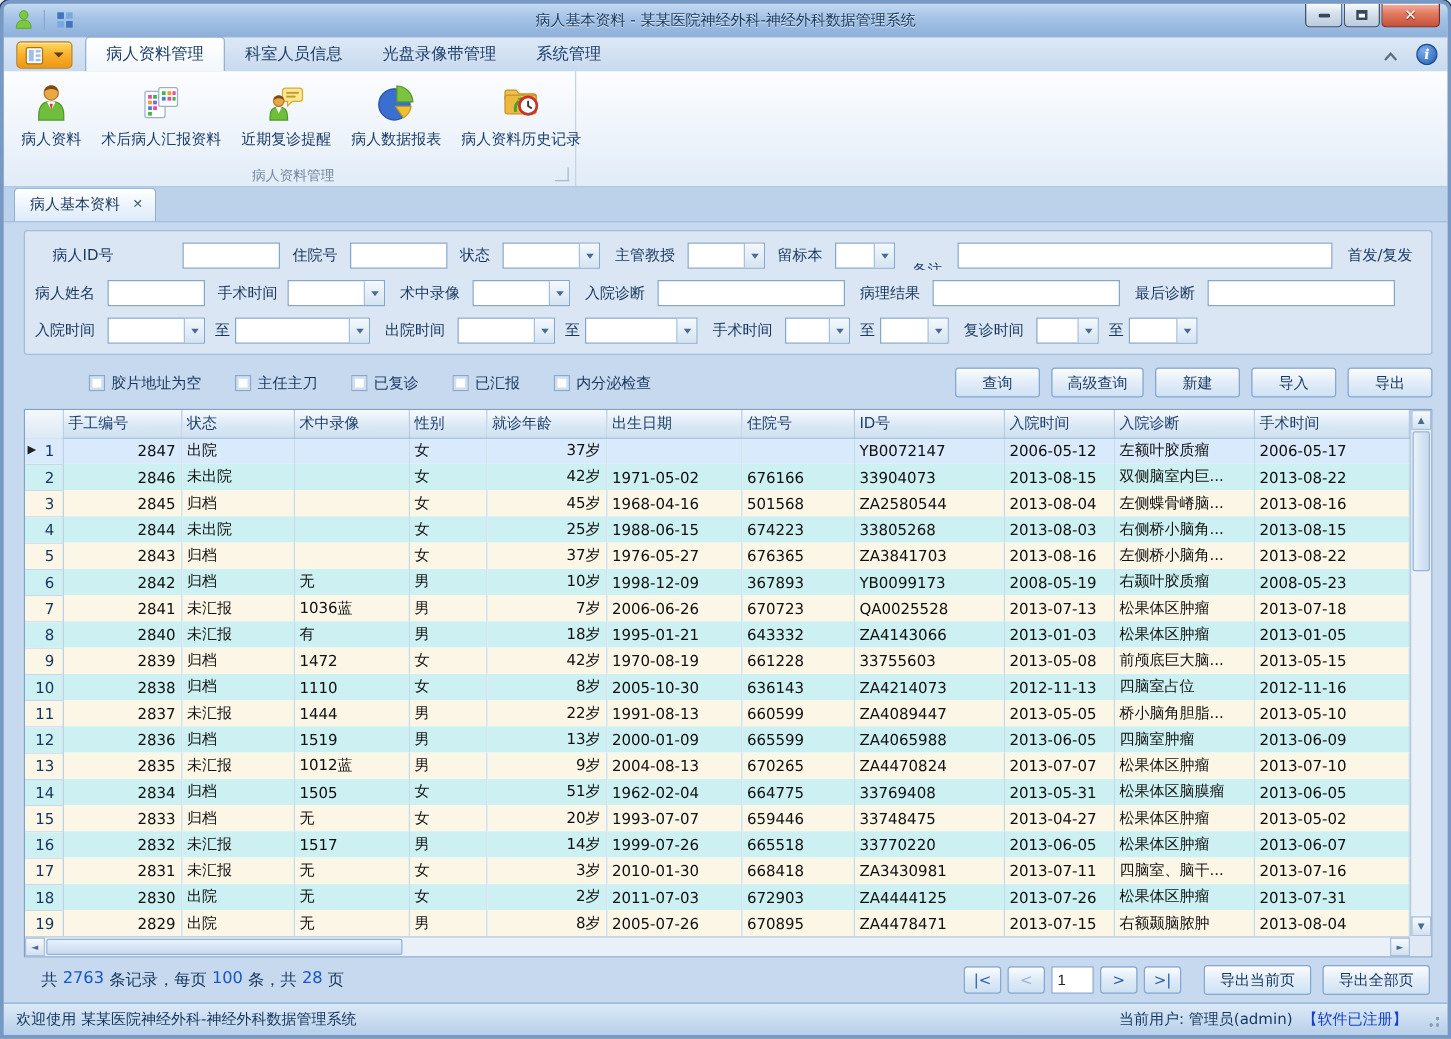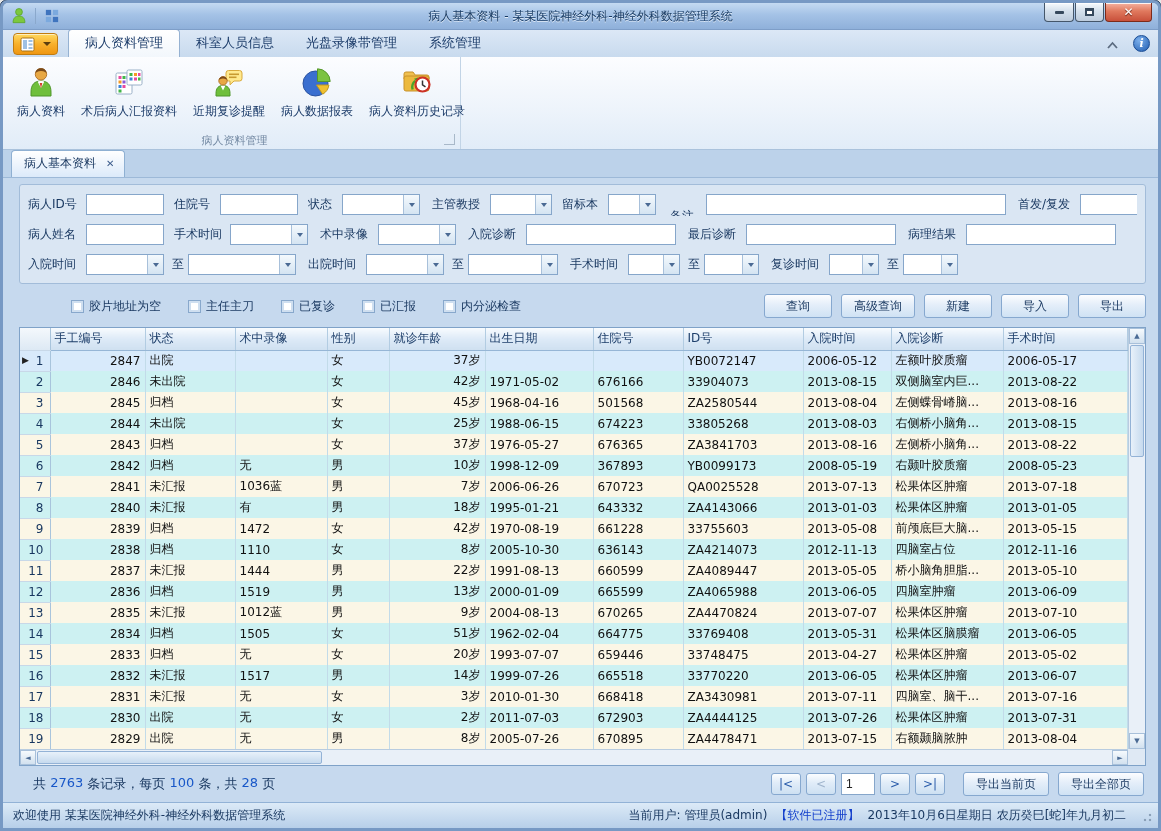--- a/index.html
+++ b/index.html
@@ -282,21 +282,21 @@
   <div class="doctabs">
     <div class="doctab">
       <span>病人基本资料</span>
       <span class="tclose">✕</span>
     </div>
   </div>
 
   <div class="content">
     <div class="search-panel" id="searchPanel">
         <div class="srow">
-          <div class="fld" style="margin-left: 0px;">
+          <div class="fld" style="margin-left: 14px; gap: 46px;">
             <span class="flabel" style="width: 58px;">病人ID号</span>
             <input class="tinput" style="width: 78px;">
           </div>
           <div class="fld" style="margin-left: 10px;">
             <span class="flabel" style="width: 46px;">住院号</span>
             <input class="tinput" style="width: 78px;">
           </div>
           <div class="fld" style="margin-left: 10px;">
             <span class="flabel" style="width: 34px;">状态</span>
             <div class="combo" style="width: 78px;">
@@ -346,25 +346,25 @@
             <div class="combo" style="width: 78px;">
               <span class="cfill"></span>
               <span class="carrow"></span>
             </div>
           </div>
           <div class="fld" style="margin-left: 12px;">
             <span class="flabel" style="width: 58px;">入院诊断</span>
             <input class="tinput" style="width: 150px;">
           </div>
           <div class="fld" style="margin-left: 12px;">
+            <span class="flabel" style="width: 58px;">病理结果</span>
+            <input class="tinput" style="width: 150px;">
+          </div>
+          <div class="fld" style="margin-left: 12px;">
             <span class="flabel" style="width: 58px;">最后诊断</span>
-            <input class="tinput" style="width: 150px;">
-          </div>
-          <div class="fld" style="margin-left: 12px;">
-            <span class="flabel" style="width: 58px;">病理结果</span>
             <input class="tinput" style="width: 150px;">
           </div>
         </div>
         <div class="srow">
           <div class="fld" style="margin-left: 0px;">
             <span class="flabel" style="width: 58px;">入院时间</span>
             <div class="combo" style="width: 78px;">
               <span class="cfill"></span>
               <span class="carrow"></span>
             </div>
@@ -795,17 +795,16 @@
         <button class="act-btn">导出全部页</button>
       </div>
     </div>
   </div>
 
   <div class="statusbar">
     <span class="sb-left">欢迎使用 某某医院神经外科-神经外科数据管理系统</span>
     <span class="sb-right">
       <span>当前用户: 管理员(admin)</span>
       <span class="reg">【软件已注册】</span>
-      <span>2013年10月6日星期日 农历癸巳[蛇]年九月初二</span>
       <span class="grip"></span>
     </span>
   </div>
 </div>
 
 </body></html>

